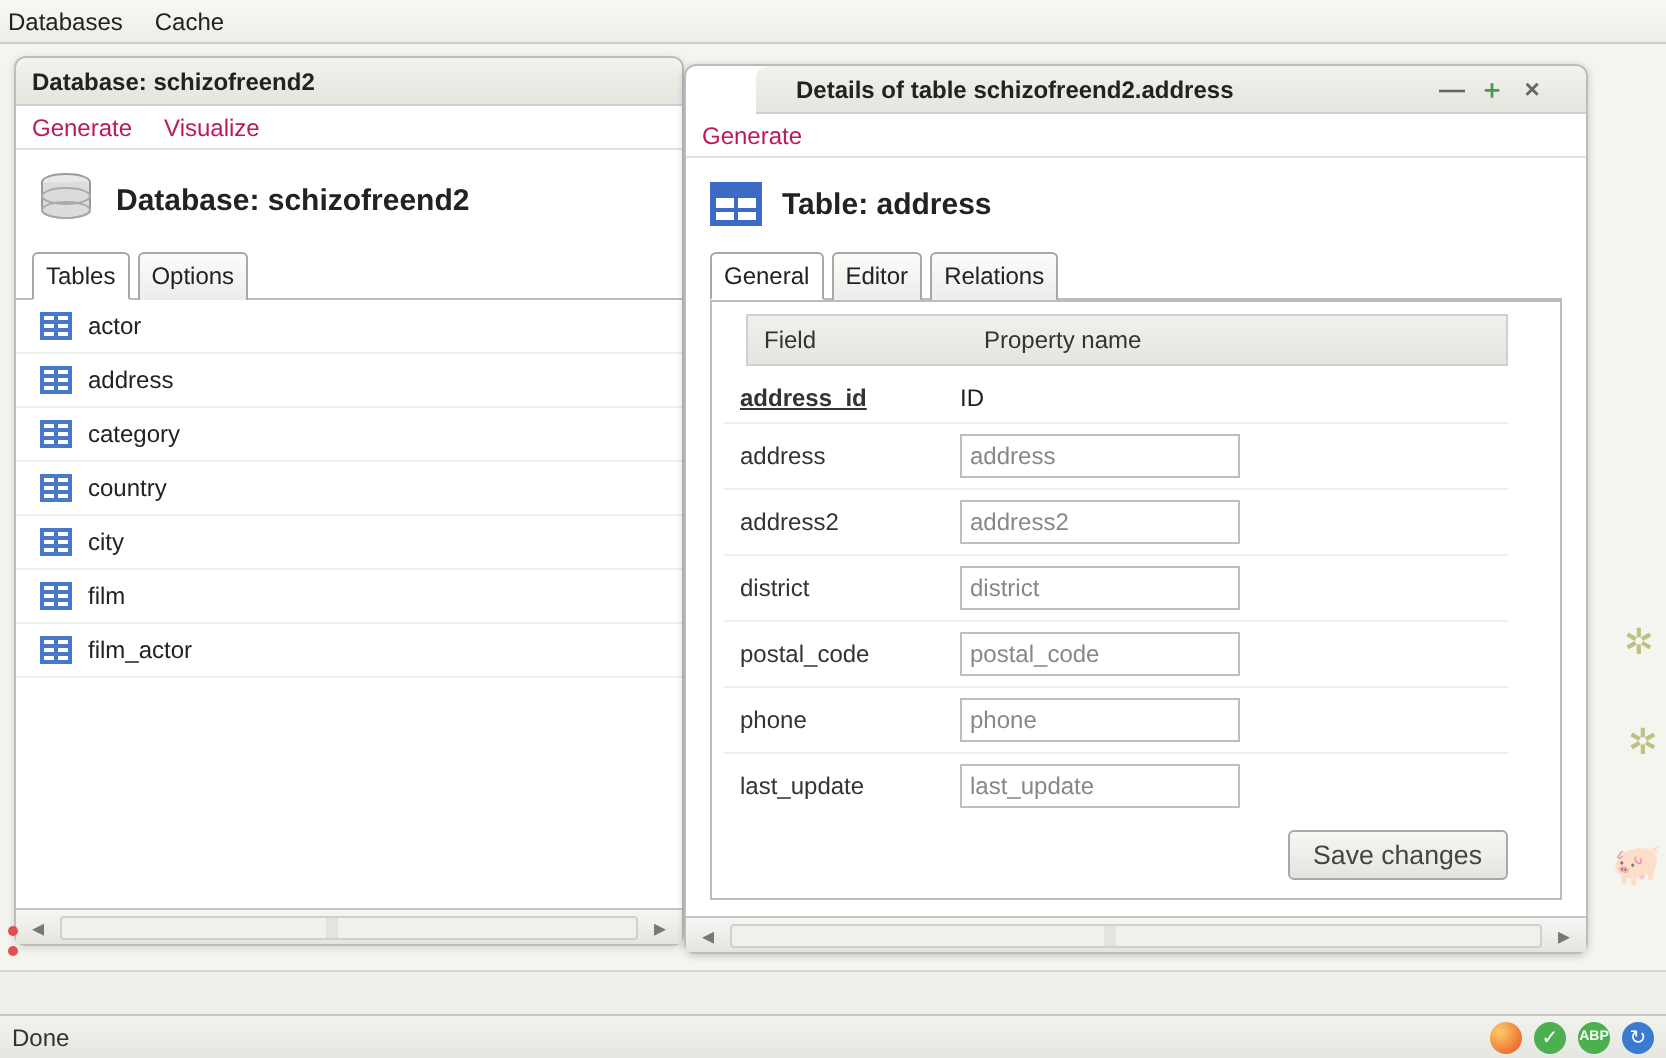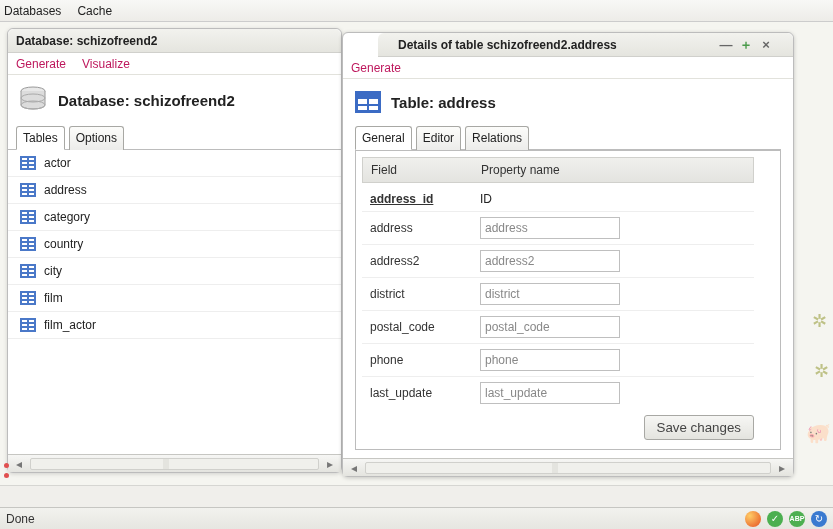--- a/index.html
+++ b/index.html
@@ -155,21 +155,21 @@
   .fields-panel {
     border:1px solid #bcbcbc;
     flex:1; display:flex; flex-direction:column;
     padding: 2px;
   }
   .field-headrow {
     display:grid; grid-template-columns: 110px 1fr;
     background:linear-gradient(#f0f0ed,#e4e4e0);
     border:1px solid #d0d0cc;
     padding:5px 8px;
-    margin:4px 24px 4px 4px;
+    margin:4px 24px 4px 15px;
     font-weight:normal;
     color:#333;
   }
   .field-group { margin:0 24px 0 4px; }
   .field-row {
     display:grid; grid-template-columns:110px 1fr;
     align-items:center;
     padding:5px 8px;
     border-bottom:1px solid #eee;
   }

